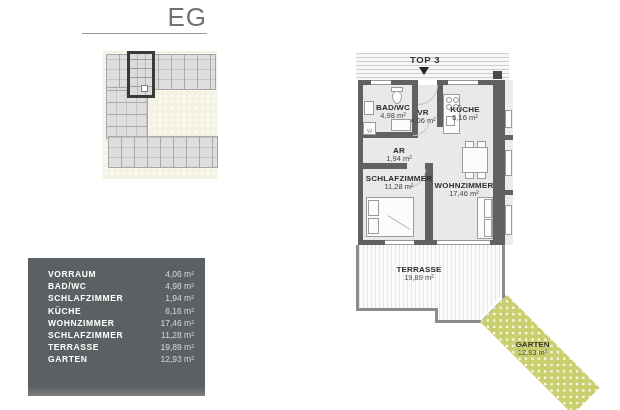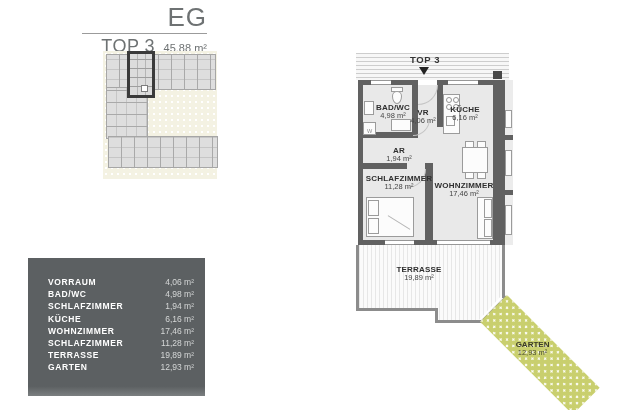--- a/index.html
+++ b/index.html
@@ -29,21 +29,21 @@
   .hilite{position:absolute;left:24px;top:0px;width:22px;height:41px;background:#dcdcdc;
      border:3px solid #3a3a3a;
      background-image:repeating-linear-gradient(0deg,transparent 0 8px,#9e9e9e 8px 9px),
      repeating-linear-gradient(90deg,transparent 0 7px,#b5b5b5 7px 8px);}
   .hilite .dot{position:absolute;left:11px;top:31px;width:5px;height:5px;background:#fff;
      border:1px solid #7d7d7d;}
 
   
   .table{left:28px;top:258px;width:177px;height:138px;
      background:linear-gradient(180deg,#5c6062 0,#5c6062 93%,#7b7f80 100%);}
-  .table ul{list-style:none;margin:0;padding:18px 11px 0 20px;}
+  .table ul{list-style:none;margin:0;padding:10px 11px 0 20px;}
   .table li{display:flex;justify-content:space-between;align-items:center;height:12.2px;}
   .table .lbl{font-size:8.5px;font-weight:bold;color:#ffffff;letter-spacing:.6px;}
   .table .val{font-size:8.5px;color:#d5d7d7;}
 
   
   .wall{position:absolute;background:#616161;}
   .win{position:absolute;background:#ffffff;border-top:1px solid #979797;
        border-bottom:1px solid #979797;height:3px;}
   .gap{position:absolute;background:#ffffff;}
   .furn{position:absolute;background:#fcfcfc;border:1px solid #9b9b9b;box-sizing:border-box;}
@@ -93,24 +93,20 @@
   .wlabel{position:absolute;left:363px;top:125px;width:13px;text-align:center;
      font-size:5.5px;color:#8a8a8a;z-index:5;line-height:13px;}
 </style>
 </head>
 <body>
 
 <div id="page">
 
   <div class="abs eg">EG</div>
   <div class="abs hrule"></div>
-  <div class="abs subrow">
-    <span class="unit">TOP 3</span>
-    <span class="tot">45,88 m²</span>
-  </div>
 
   <div class="abs minimap">
     <div class="block vlines" style="left:3px;top:3px;width:108px;height:34px;"></div>
     <div class="block hlines" style="left:3px;top:36px;width:40px;height:50px;"></div>
     <div class="block vlines" style="left:5px;top:85px;width:108px;height:30px;"></div>
     <div class="hilite">
       <span class="dot"></span>
     </div>
   </div>
 

